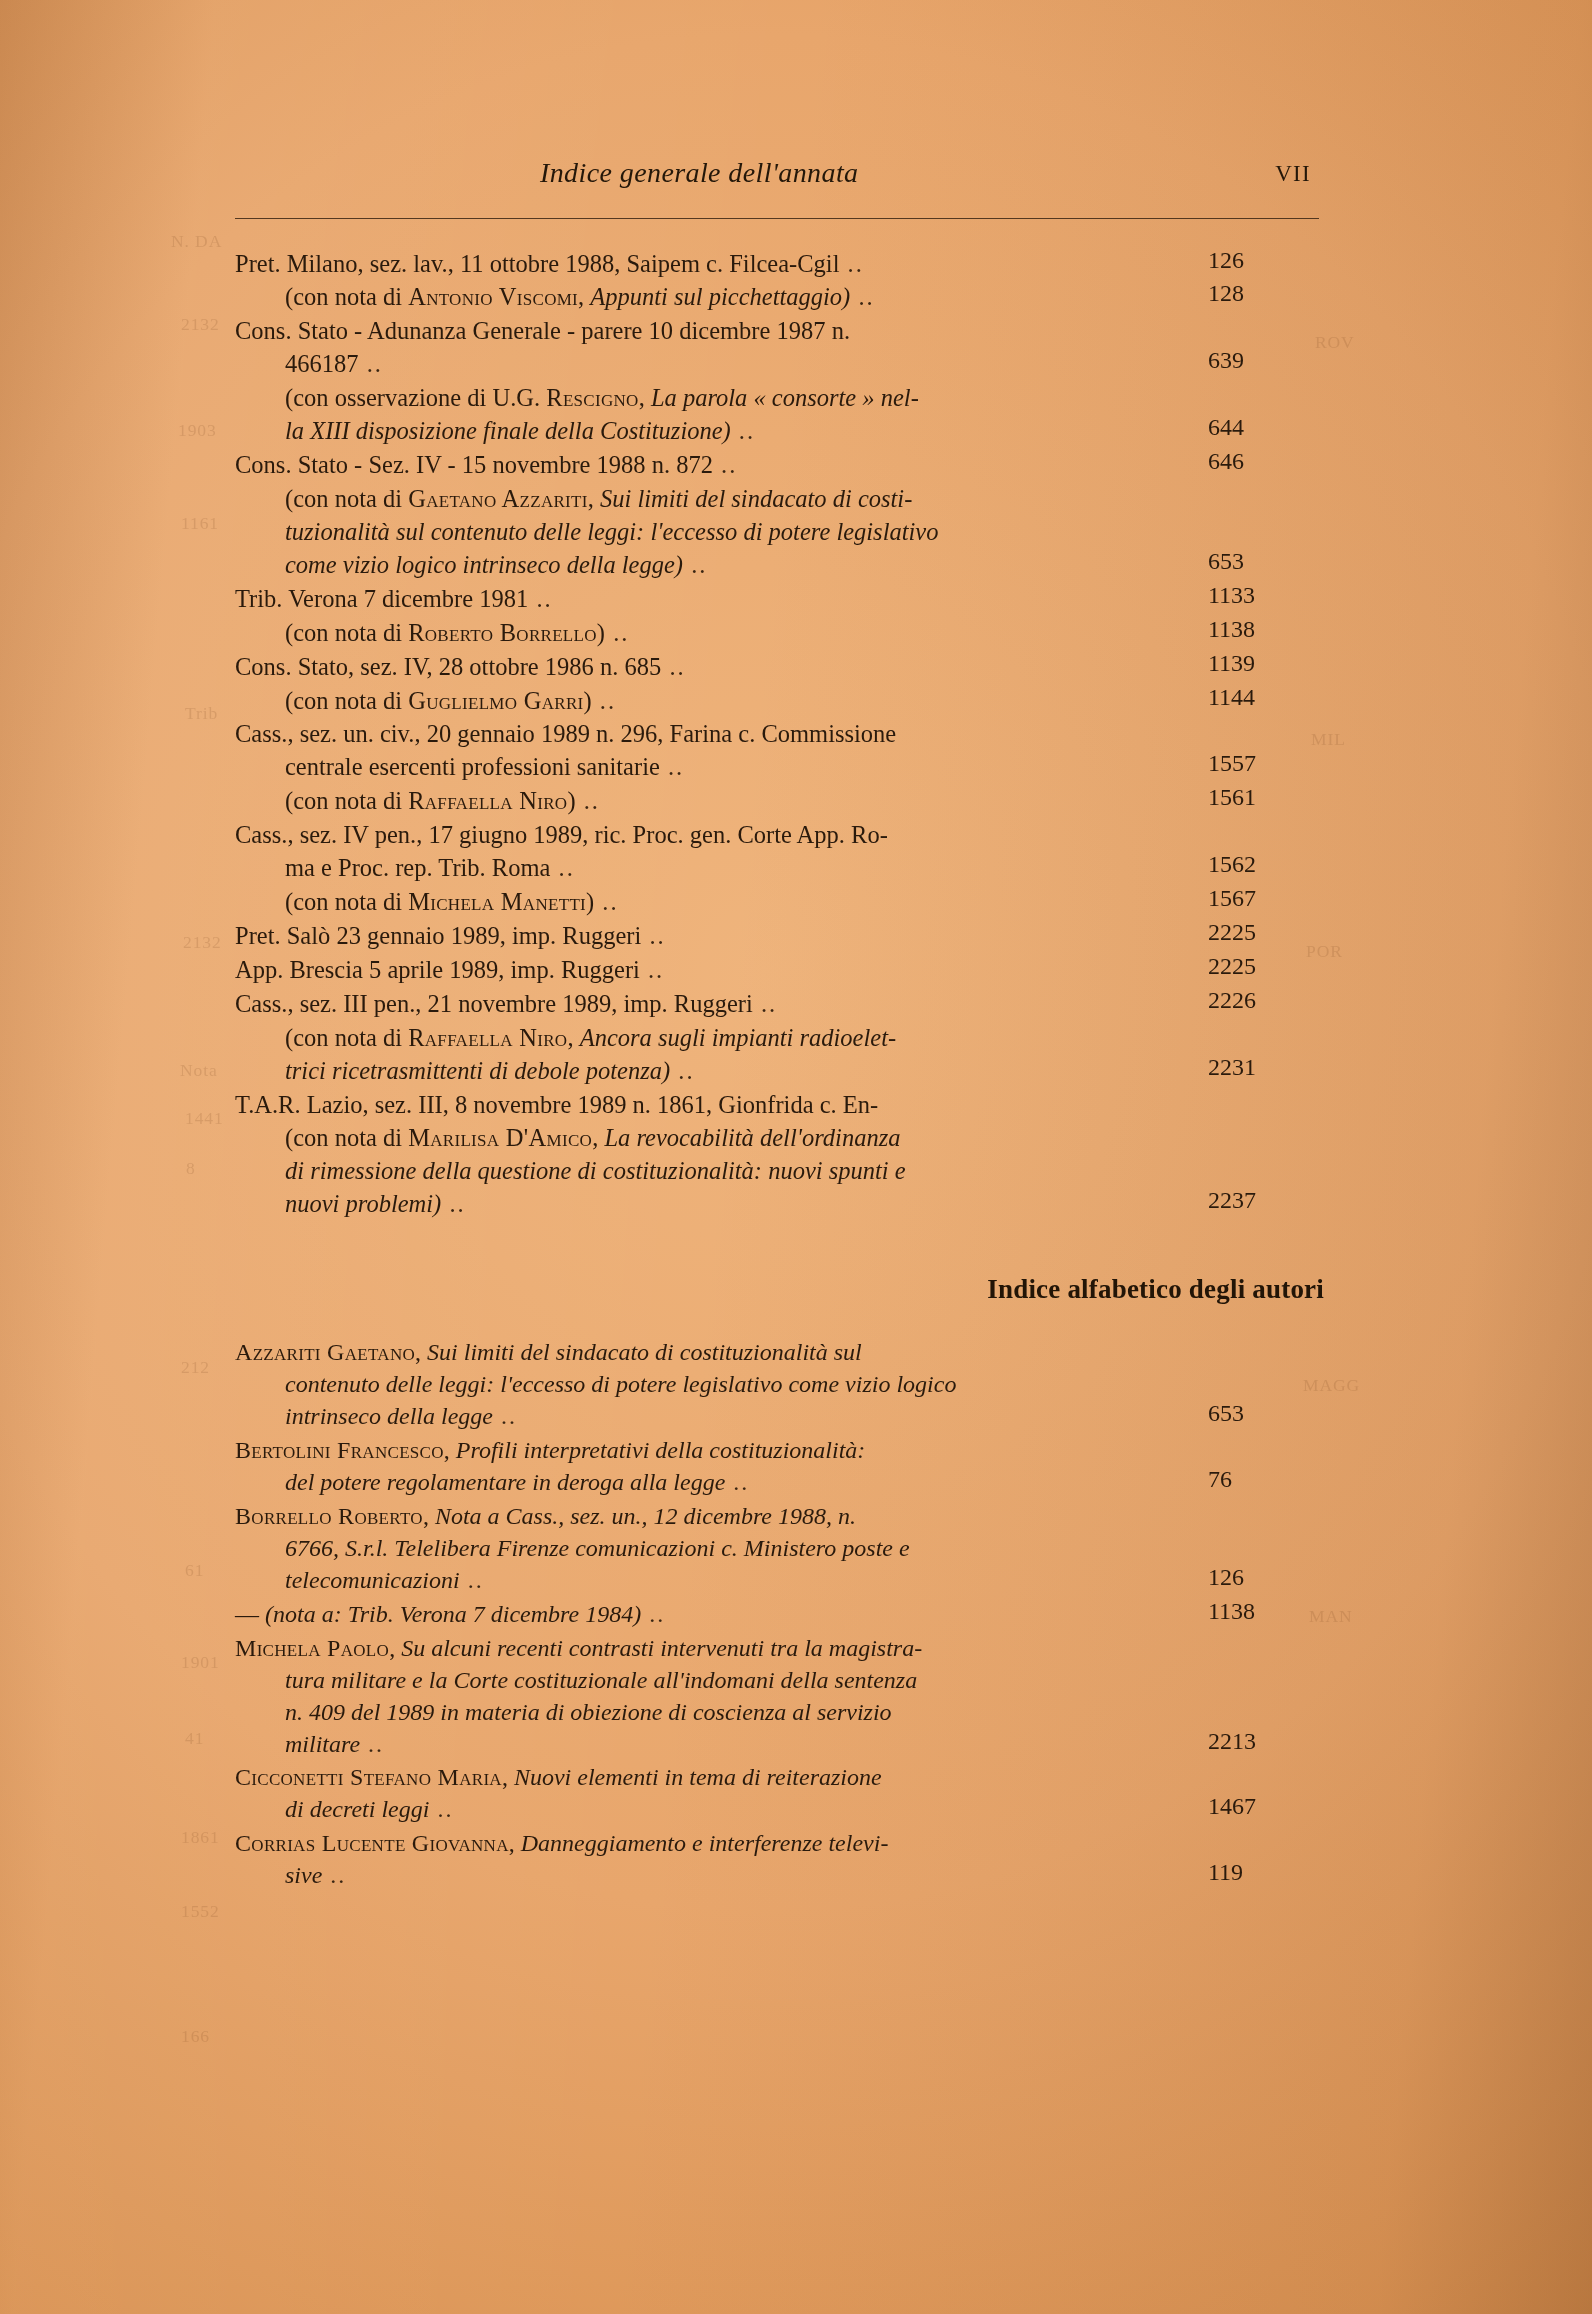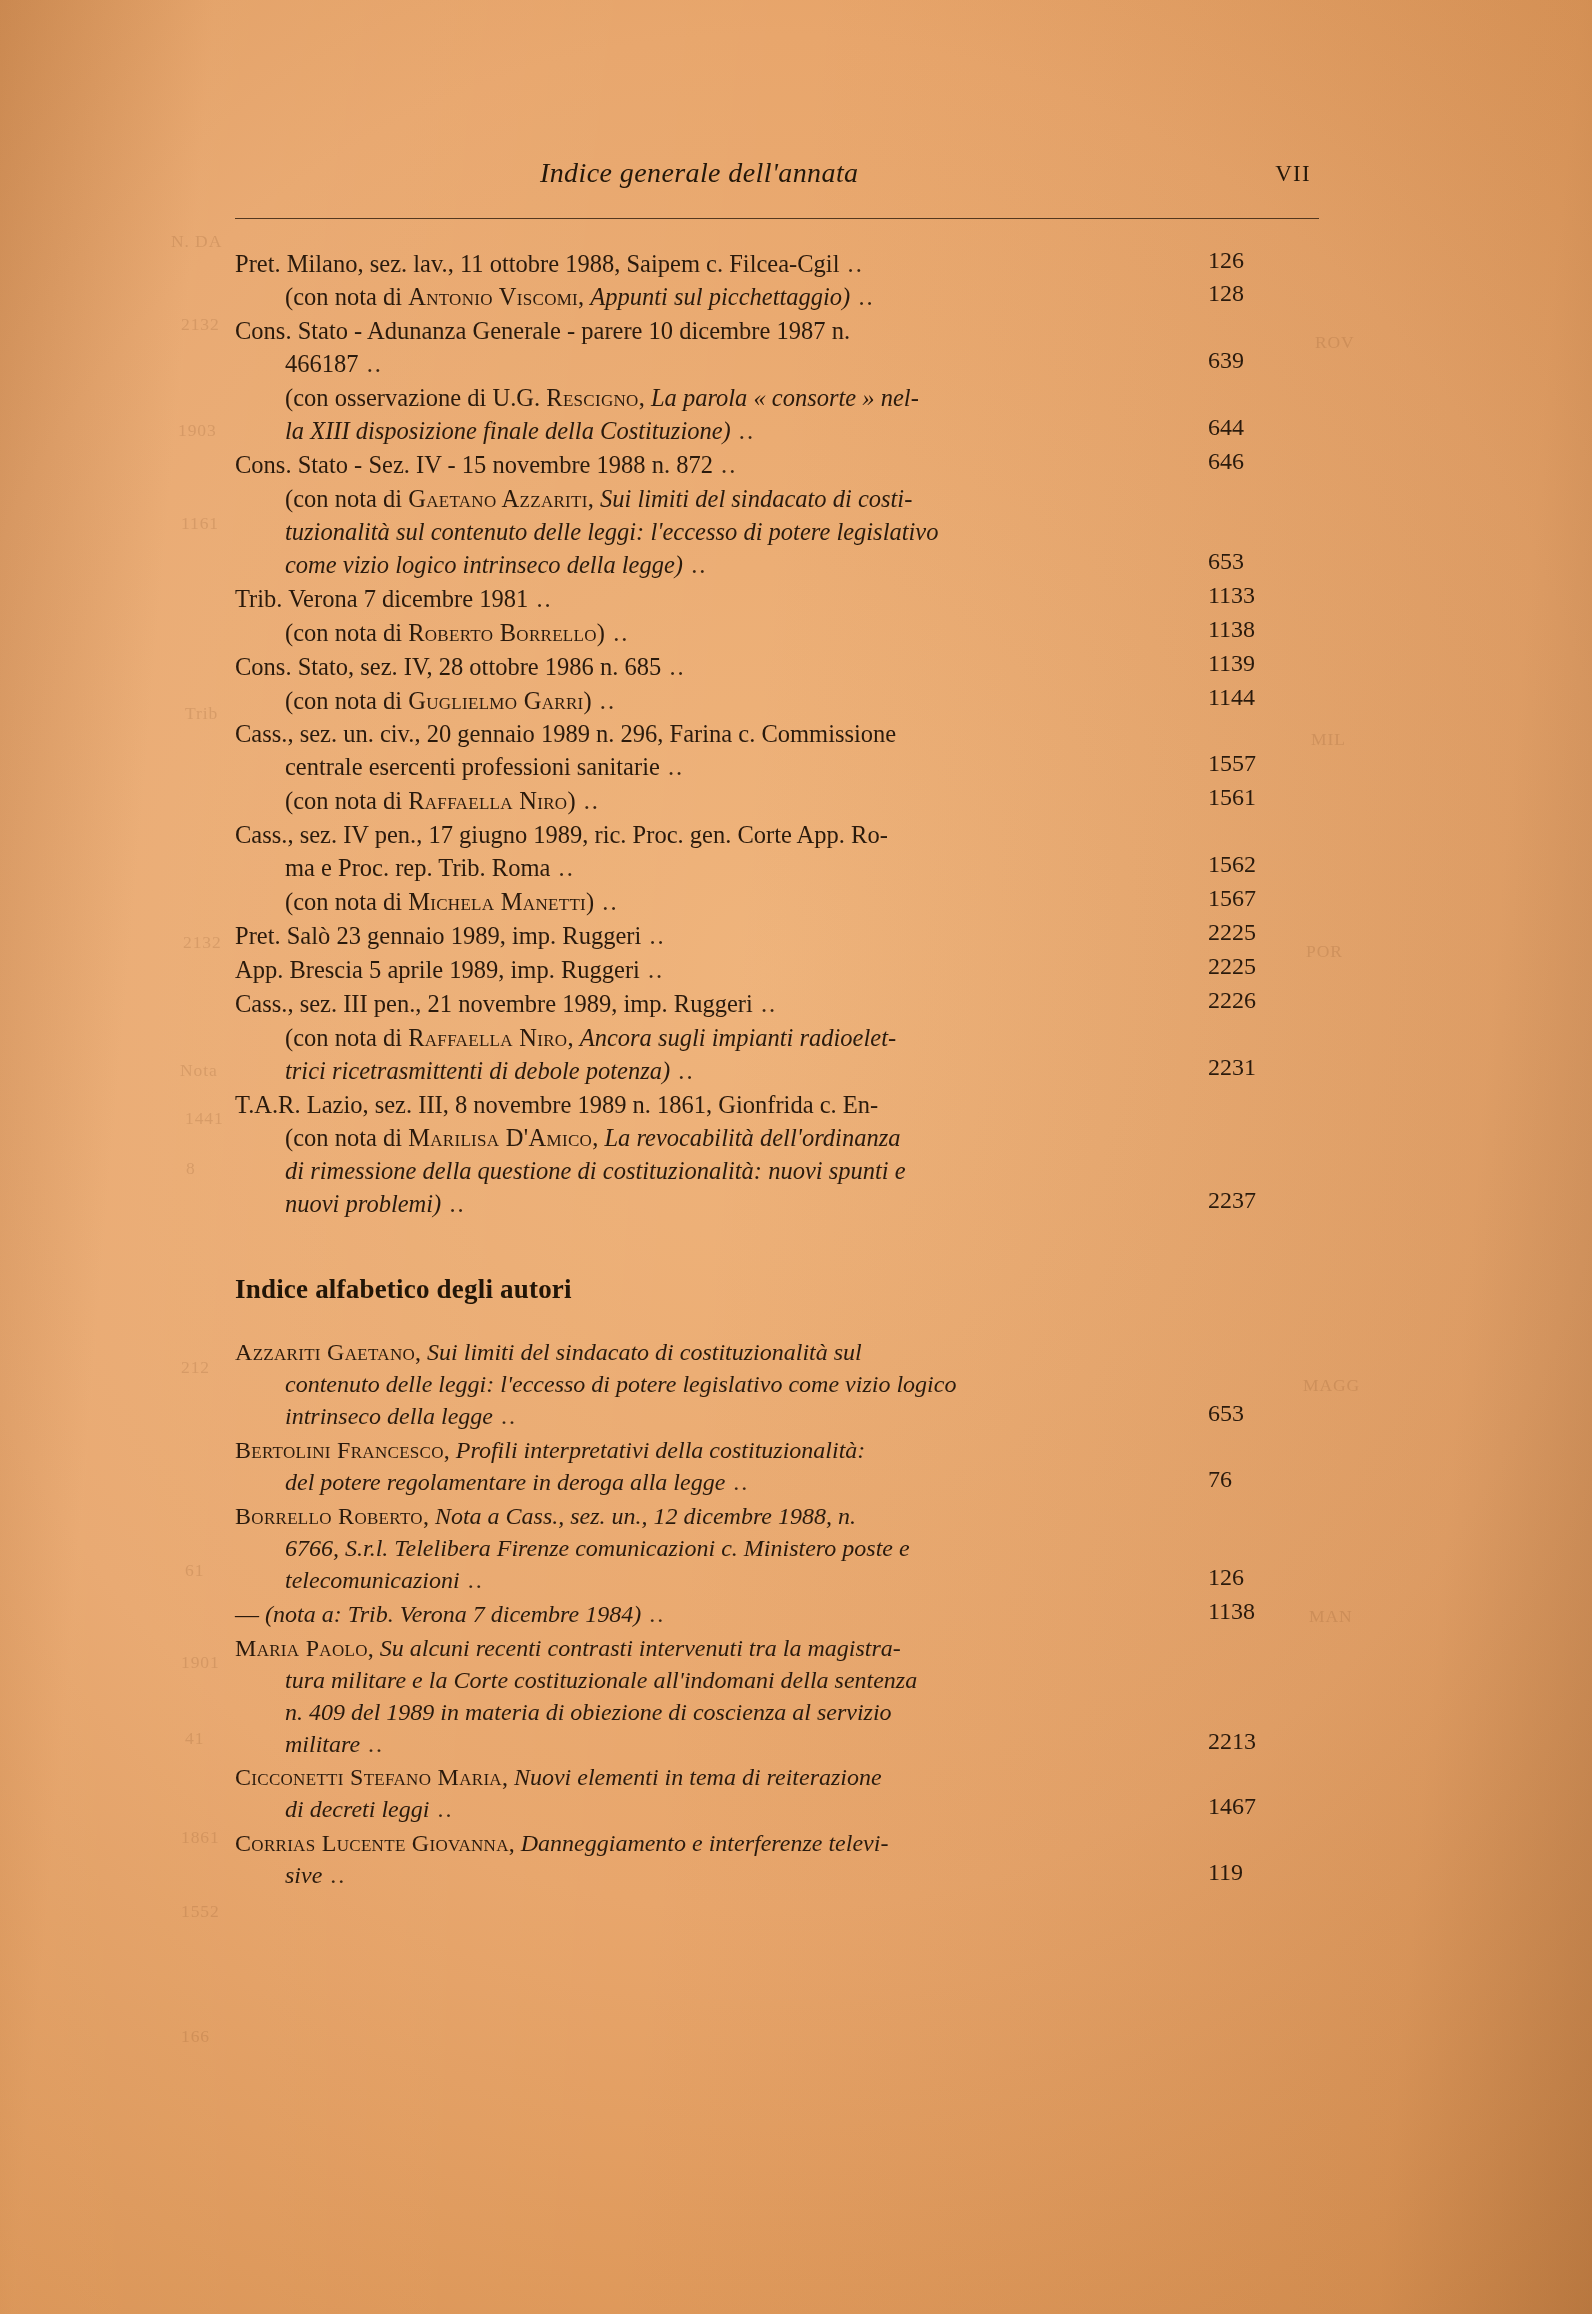--- a/index.html
+++ b/index.html
@@ -117,21 +117,21 @@
     font-size: 24px;
     color: #2a1a0c;
   }
   .row {
     position: relative;
     width: 1084px;
   }
 
   
   .secheading {
-    text-align: left;
+    text-align: right;
     font-weight: bold;
     font-size: 27px;
     margin: 54px 0 31px 0;
     letter-spacing: 0.2px;
     color: #221507;
     font-family: "Liberation Serif", serif;
   }
 
   
   .authors .ln { font-size: 24px; line-height: 32px; }
@@ -360,21 +360,21 @@
             </div>
           </div>
           <div class="entry">
             <div class="row">
               <div class="ln"><span class="dash">—  </span><span class="ital">(nota a: Trib. Verona 7 dicembre 1984)</span><span class="leader"> ..</span></div>
               <span class="pg">1138</span>
             </div>
           </div>
           <div class="entry">
             <div class="row">
-              <div class="ln"><span class="sc">Maria Paolo</span><span>, </span><span class="ital">Su alcuni recenti contrasti intervenuti tra la magistra-</span></div>
+              <div class="ln"><span class="sc">Michela Paolo</span><span>, </span><span class="ital">Su alcuni recenti contrasti intervenuti tra la magistra-</span></div>
             </div>
             <div class="row">
               <div class="ln indent1"><span class="ital">tura militare e la Corte costituzionale all'indomani della sentenza</span></div>
             </div>
             <div class="row">
               <div class="ln indent1"><span class="ital">n. 409 del 1989 in materia di obiezione di coscienza al servizio</span></div>
             </div>
             <div class="row">
               <div class="ln indent1"><span class="ital">militare</span><span class="leader"> ..</span></div>
               <span class="pg">2213</span>

